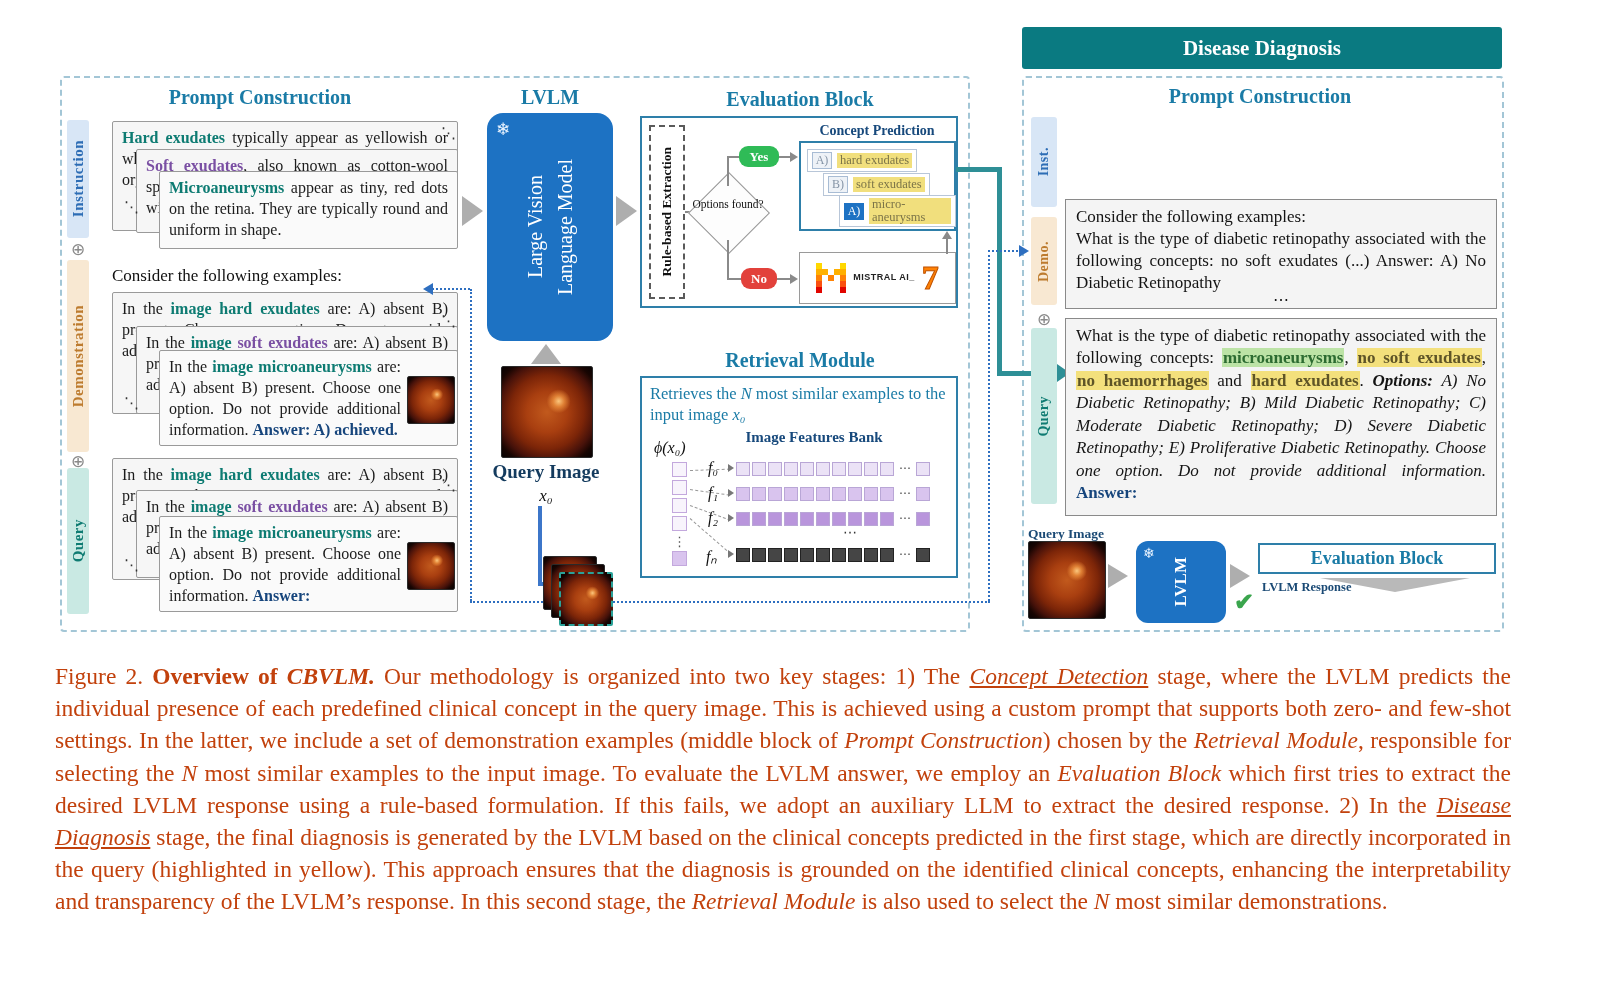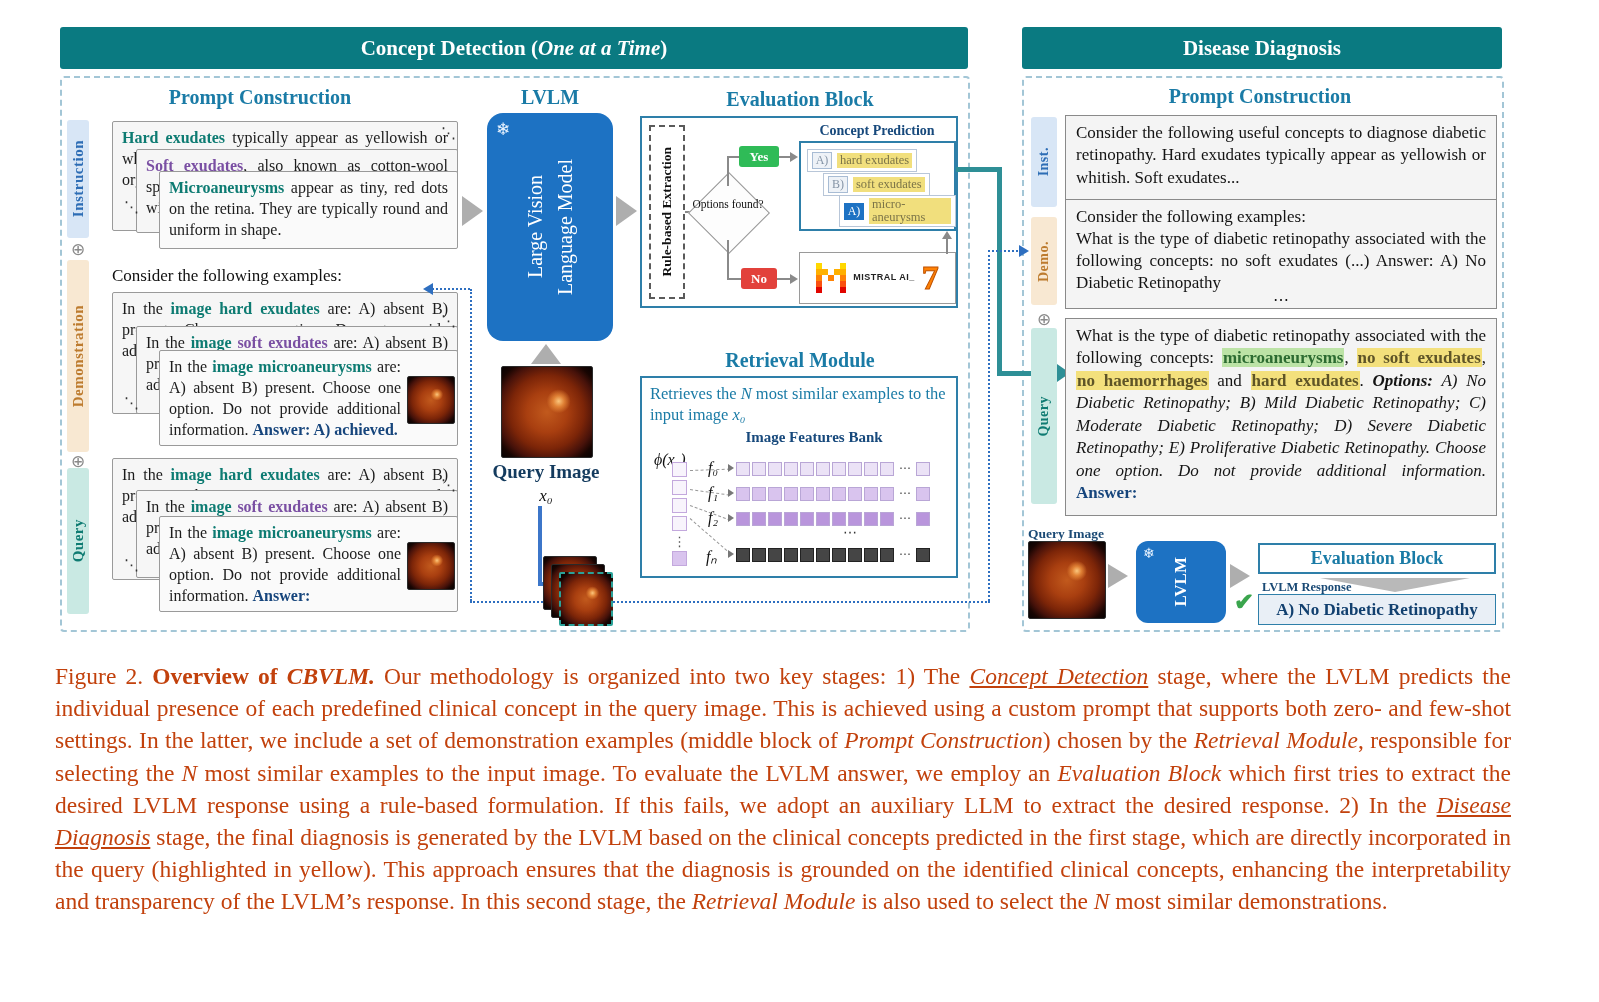--- a/index.html
+++ b/index.html
@@ -53,21 +53,21 @@
   
   .blubox{position:absolute;border:2px solid #2e7fa9;background:#fff;box-sizing:border-box;}
   .rulebox{position:absolute;border:2px dashed #5a5a5a;display:flex;align-items:center;justify-content:center;box-sizing:border-box;}
   .rulebox span{writing-mode:vertical-rl;transform:rotate(180deg);font-weight:bold;font-size:13.5px;color:#111;}
   .wire{position:absolute;background:#8a8a8a;}
   .wire-head-r{position:absolute;width:0;height:0;border-top:5px solid transparent;
                border-bottom:5px solid transparent;border-left:8px solid #8a8a8a;}
   .wire-head-u{position:absolute;width:0;height:0;border-left:5px solid transparent;
                border-right:5px solid transparent;border-bottom:8px solid #8a8a8a;}
   .diamond{position:absolute;background:#fdfdfd;border:1.5px solid #979797;transform:rotate(45deg);}
-  .pill{position:absolute;color:#fff;font-size:13px;font-weight:bold;border-radius:3px;
+  .pill{position:absolute;color:#fff;font-size:13px;font-weight:bold;border-radius:9px;
         display:flex;align-items:center;justify-content:center;}
   .mini{position:absolute;display:flex;align-items:center;gap:5px;background:#fff;
         border:1px solid #b8c6d8;padding:2px 4px;}
   .opt{min-width:20px;height:17px;border:1px solid #a8bcd4;background:#eef2f7;color:#8594a6;
        font-size:12px;display:flex;align-items:center;justify-content:center;box-sizing:border-box;}
   .opt-blue{background:#1d72c3;color:#fff;border-color:#1d72c3;}
   .hlc{background:#f1df7d;color:#7b7448;font-size:12.5px;padding:0 3px;}
   .mistral{position:absolute;border:1px solid #9a9a9a;background:#fff;display:flex;
            align-items:center;justify-content:center;gap:7px;box-sizing:border-box;}
   .mrow{display:flex;}
@@ -132,23 +132,20 @@
   .seg-hly{background:#f3e07c;padding:0 1px;}
   .seg-hlg{background:#bce3a6;padding:0 1px;}
 
   .caption{position:absolute;font-size:23.5px;line-height:1.37;text-align:justify;color:#c2410c;}
 </style>
 </head>
 <body>
 
 <div class="page">
 
-  <div class="hdr" style="left:60px;top:27px;width:908px;height:42px;">
-    <span><span>Concept Detection (</span><span class="seg-i">One at a Time</span><span>)</span></span>
-  </div>
   <div class="hdr" style="left:1022px;top:27px;width:480px;height:42px;">
     <span>Disease Diagnosis</span>
   </div>
 
   <div class="panel" style="left:60px;top:76px;width:906px;height:552px;"></div>
   <div class="panel" style="left:1022px;top:76px;width:478px;height:552px;"></div>
 
   <div class="colhead" style="left:105px;top:86px;width:310px;">Prompt Construction</div>
   <div class="colhead" style="left:487px;top:86px;width:126px;">LVLM</div>
   <div class="colhead" style="left:660px;top:88px;width:280px;">Evaluation Block</div>
@@ -282,21 +279,21 @@
   <div class="wire-head-u" style="left:942px;top:231px;"></div>
 
   <div class="teal" style="left:956px;top:167px;width:46px;height:5px;"></div>
   <div class="teal" style="left:997px;top:167px;width:5px;height:209px;"></div>
   <div class="teal" style="left:997px;top:371px;width:62px;height:5px;"></div>
   <div class="teal-head" style="left:1057px;top:364px;"></div>
 
   <div class="blubox" style="left:640px;top:376px;width:318px;height:202px;"></div>
   <div class="desc" style="left:650px;top:383px;width:298px;"><span>Retrieves the </span><span class="seg-i">N</span><span> most similar examples to the input image </span><span class="seg-i">x₀</span></div>
   <div class="banklbl" style="left:709px;top:429px;width:210px;">Image Features Bank</div>
-  <div class="mathlbl" style="left:654px;top:439px;font-style:italic;margin-top:12px;">ϕ(x₀)</div>
+  <div class="mathlbl" style="left:654px;top:439px;font-style:italic;">ϕ(x₀)</div>
 
   <div class="pcol" style="left:672px;top:462px;">
     <div class="pcell"></div>
       <div class="pcell"></div>
       <div class="pcell"></div>
       <div class="pcell"></div>
     <div class="vdots">⋮</div>
     <div class="pcell" style="background:#d9c4ee;"></div>
   </div>
 
@@ -395,21 +392,20 @@
   <div class="blue" style="left:538px;top:582px;width:14px;height:4px;"></div>
   <div class="blue-head" style="left:550px;top:577px;"></div>
 
   <div class="retina" style="left:543px;top:556px;width:52px;height:52px;z-index:2;"></div>
   <div class="retina" style="left:551px;top:564px;width:52px;height:52px;z-index:2;"></div>
   <div class="retina" style="left:559px;top:572px;width:50px;height:50px;z-index:2;border:2px dashed #2aa198;"></div>
 
   <div class="vband" style="left:1031px;top:117px;width:26px;height:90px;background:#d8e6f6;color:#2d6db5;">
     <span style="font-size:14px;">Inst.</span>
   </div>
-  <div class="tbox" style="left:1065px;top:115px;width:432px;height:92px;"><span>Consider the following useful concepts to diagnose diabetic retinopathy. Hard exudates typically appear as yellowish or whitish. Soft exudates...</span></div>
 
   <div class="vband" style="left:1031px;top:217px;width:26px;height:88px;background:#f8e8d2;color:#bd7b2e;">
     <span style="font-size:14px;">Demo.</span>
   </div>
   <div class="tbox" style="left:1065px;top:199px;width:432px;height:110px;line-height:1.3;">
     <div>Consider the following examples:</div>
     <div><span>What is the type of diabetic retinopathy associated with the following concepts: no soft exudates (...) Answer: A) No Diabetic Retinopathy</span></div>
     <div style="text-align:center;line-height:.8;font-size:16px;">⋯</div>
   </div>
 
@@ -433,19 +429,16 @@
     </div>
   </div>
   <div class="tri-r" style="left:1230px;top:564px;border-top-width:12px;border-bottom-width:12px;border-left-width:20px;"></div>
 
   <div class="blubox" style="left:1258px;top:543px;width:238px;height:31px;display:flex;align-items:center;justify-content:center;">
     <span style="font-weight:bold;font-size:18px;color:#1a7ba6;">Evaluation Block</span>
   </div>
   <div class="tri-d-big" style="left:1320px;top:578px;"></div>
   <div class="smalllbl" style="left:1262px;top:580px;font-size:12.5px;z-index:2;">LVLM Response</div>
   <div class="abs" style="left:1234px;top:588px;font-size:24px;color:#3aa54d;font-weight:bold;z-index:2;">✔</div>
-  <div class="abs" style="left:1258px;top:594px;width:238px;height:31px;background:#e9eff6;border:1.5px solid #2e7fa9;box-sizing:border-box;display:flex;align-items:center;justify-content:center;z-index:2;">
-    <span style="font-weight:bold;font-size:17px;color:#12406f;">A) No Diabetic Retinopathy</span>
-  </div>
 
   <div class="caption" style="left:55px;top:660px;width:1456px;"><span>Figure 2.  </span><span class="seg-b">Overview of </span><span class="seg-bi">CBVLM.</span><span> Our methodology is organized into two key stages: 1) The </span><span class="seg-i seg-u">Concept Detection</span><span> stage, where the LVLM predicts the individual presence of each predefined clinical concept in the query image.  This is achieved using a custom prompt that supports both zero- and few-shot settings. In the latter, we include a set of demonstration examples (middle block of </span><span class="seg-i">Prompt Construction</span><span>) chosen by the </span><span class="seg-i">Retrieval Module</span><span>, responsible for selecting the </span><span class="seg-i">N</span><span> most similar examples to the input image. To evaluate the LVLM answer, we employ an </span><span class="seg-i">Evaluation Block</span><span> which first tries to extract the desired LVLM response using a rule-based formulation. If this fails, we adopt an auxiliary LLM to extract the desired response. 2) In the </span><span class="seg-i seg-u">Disease Diagnosis</span><span> stage, the final diagnosis is generated by the LVLM based on the clinical concepts predicted in the first stage, which are directly incorporated in the query (highlighted in yellow).  This approach ensures that the diagnosis is grounded on the identified clinical concepts, enhancing the interpretability and transparency of the LVLM’s response. In this second stage, the </span><span class="seg-i">Retrieval Module</span><span> is also used to select the </span><span class="seg-i">N</span><span> most similar demonstrations.</span></div>
 
 </div>
 
 </body></html>

